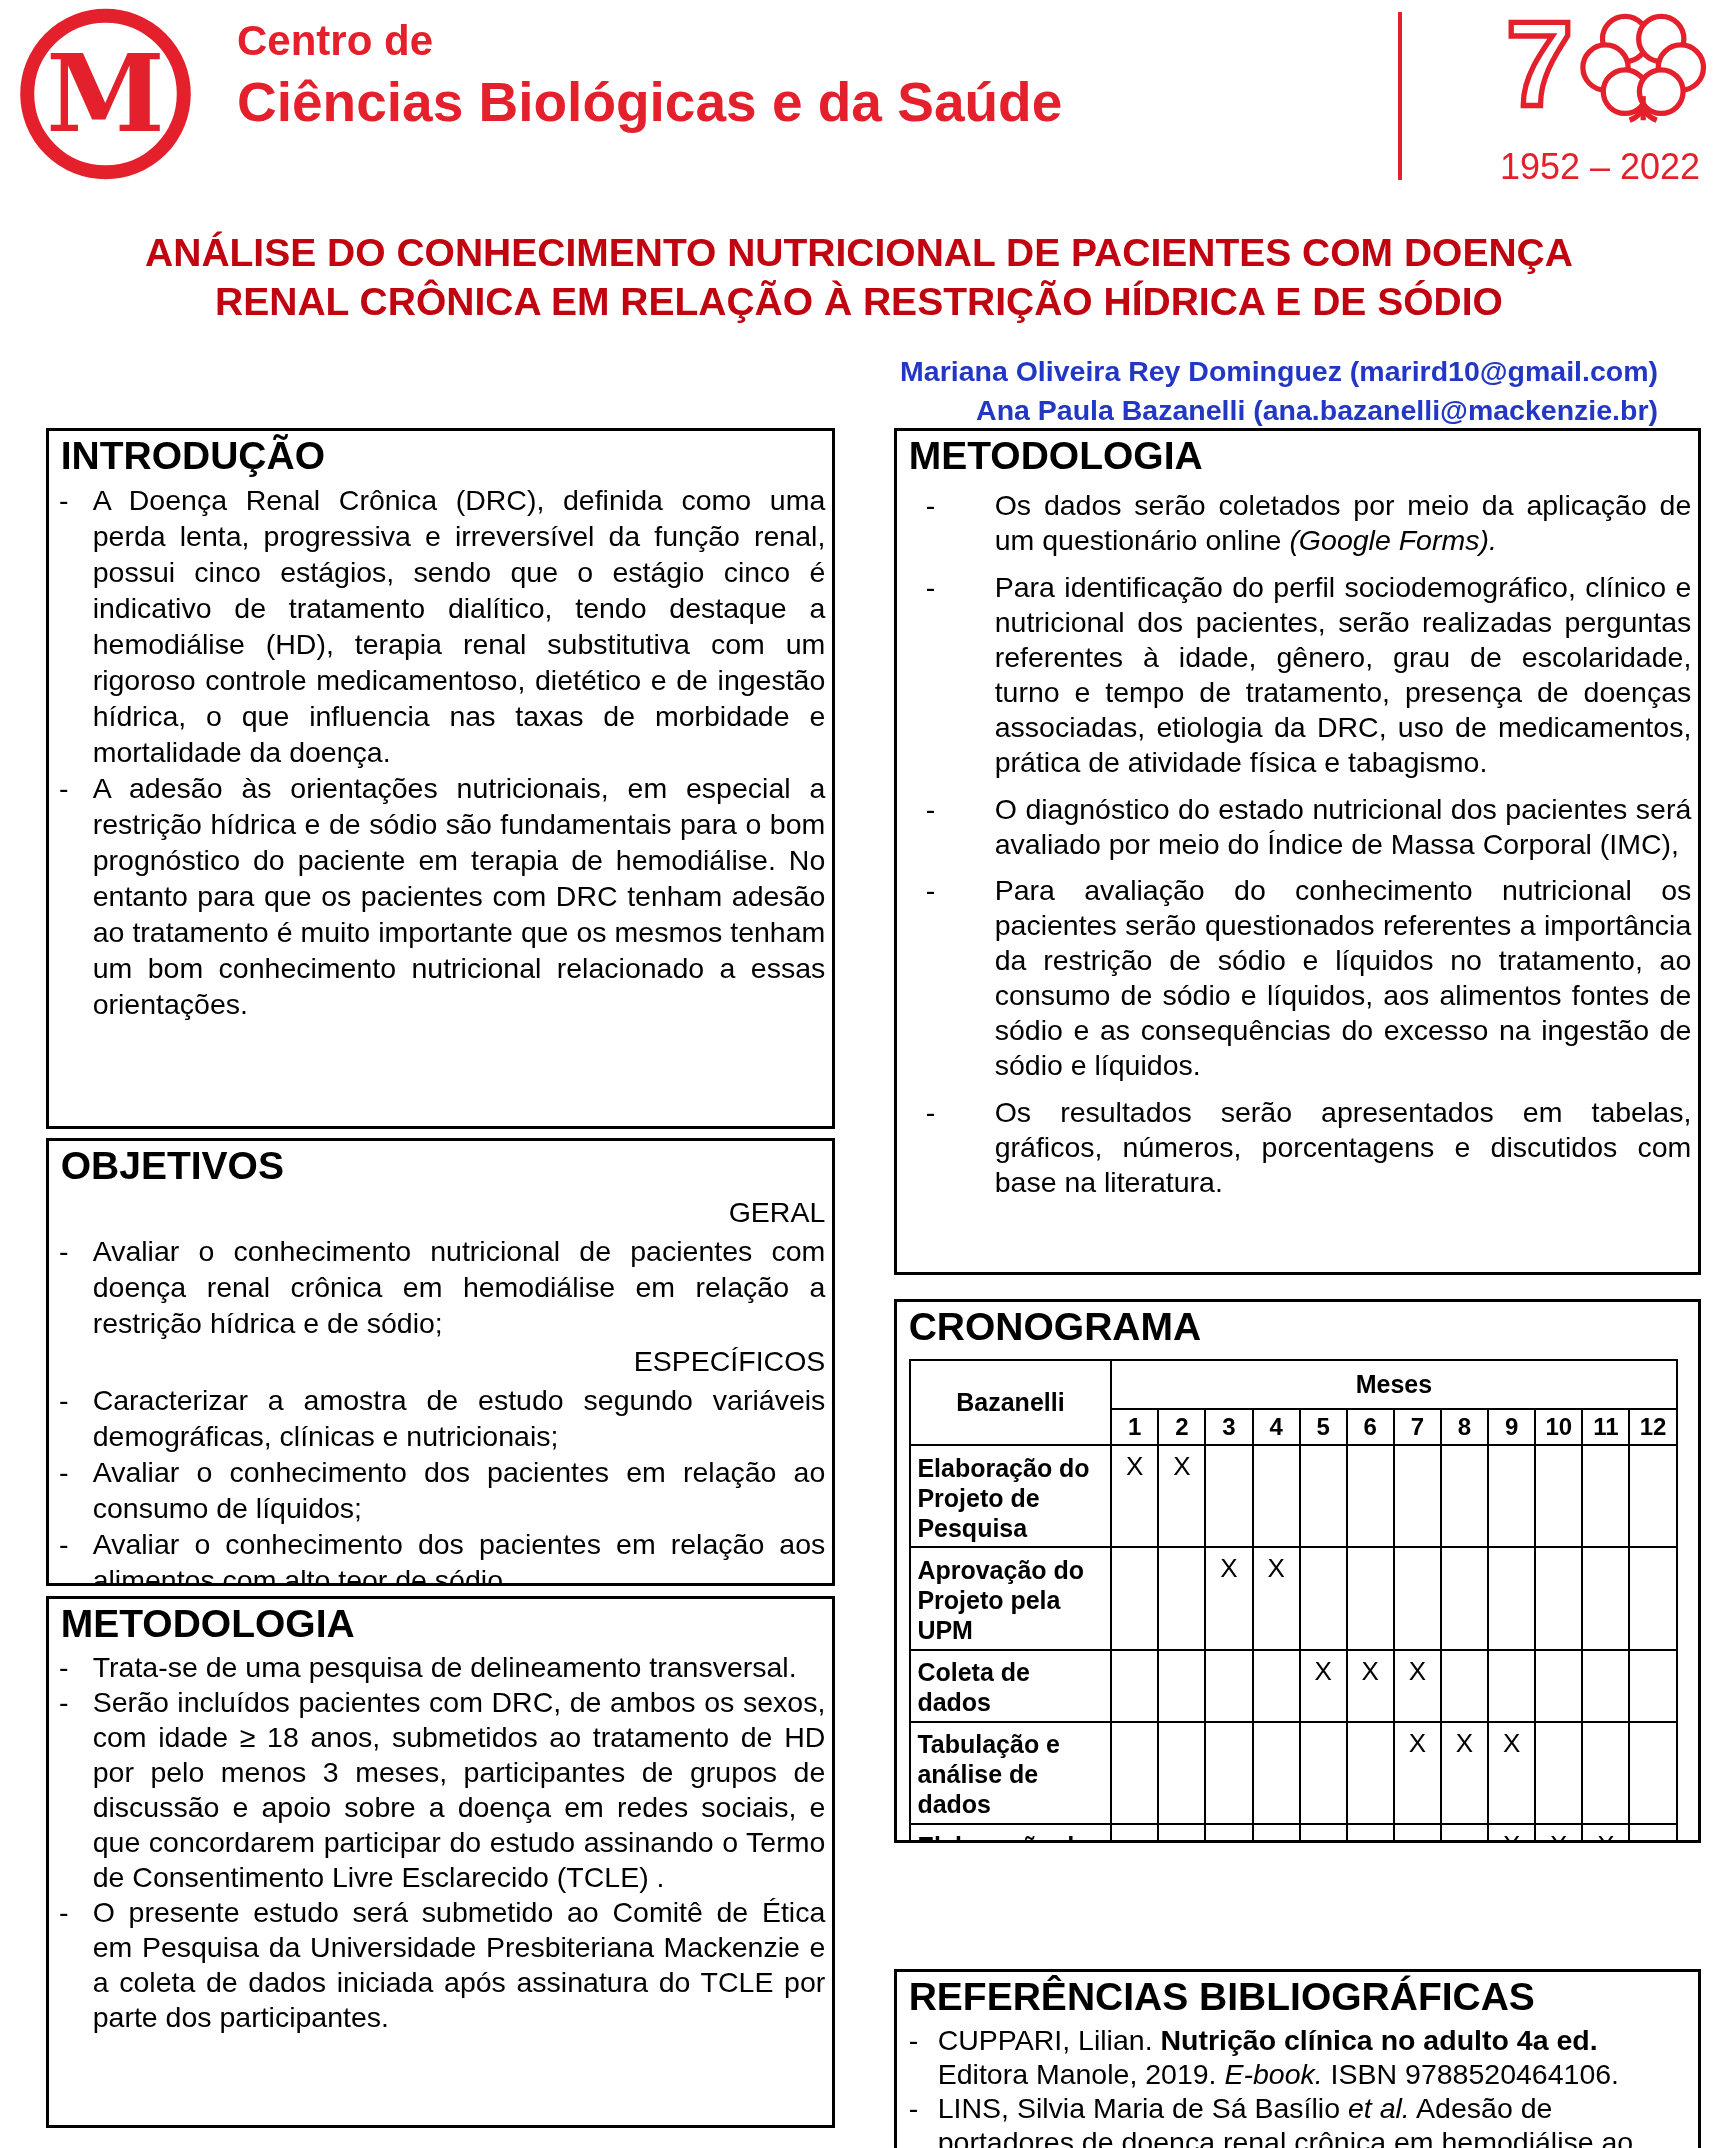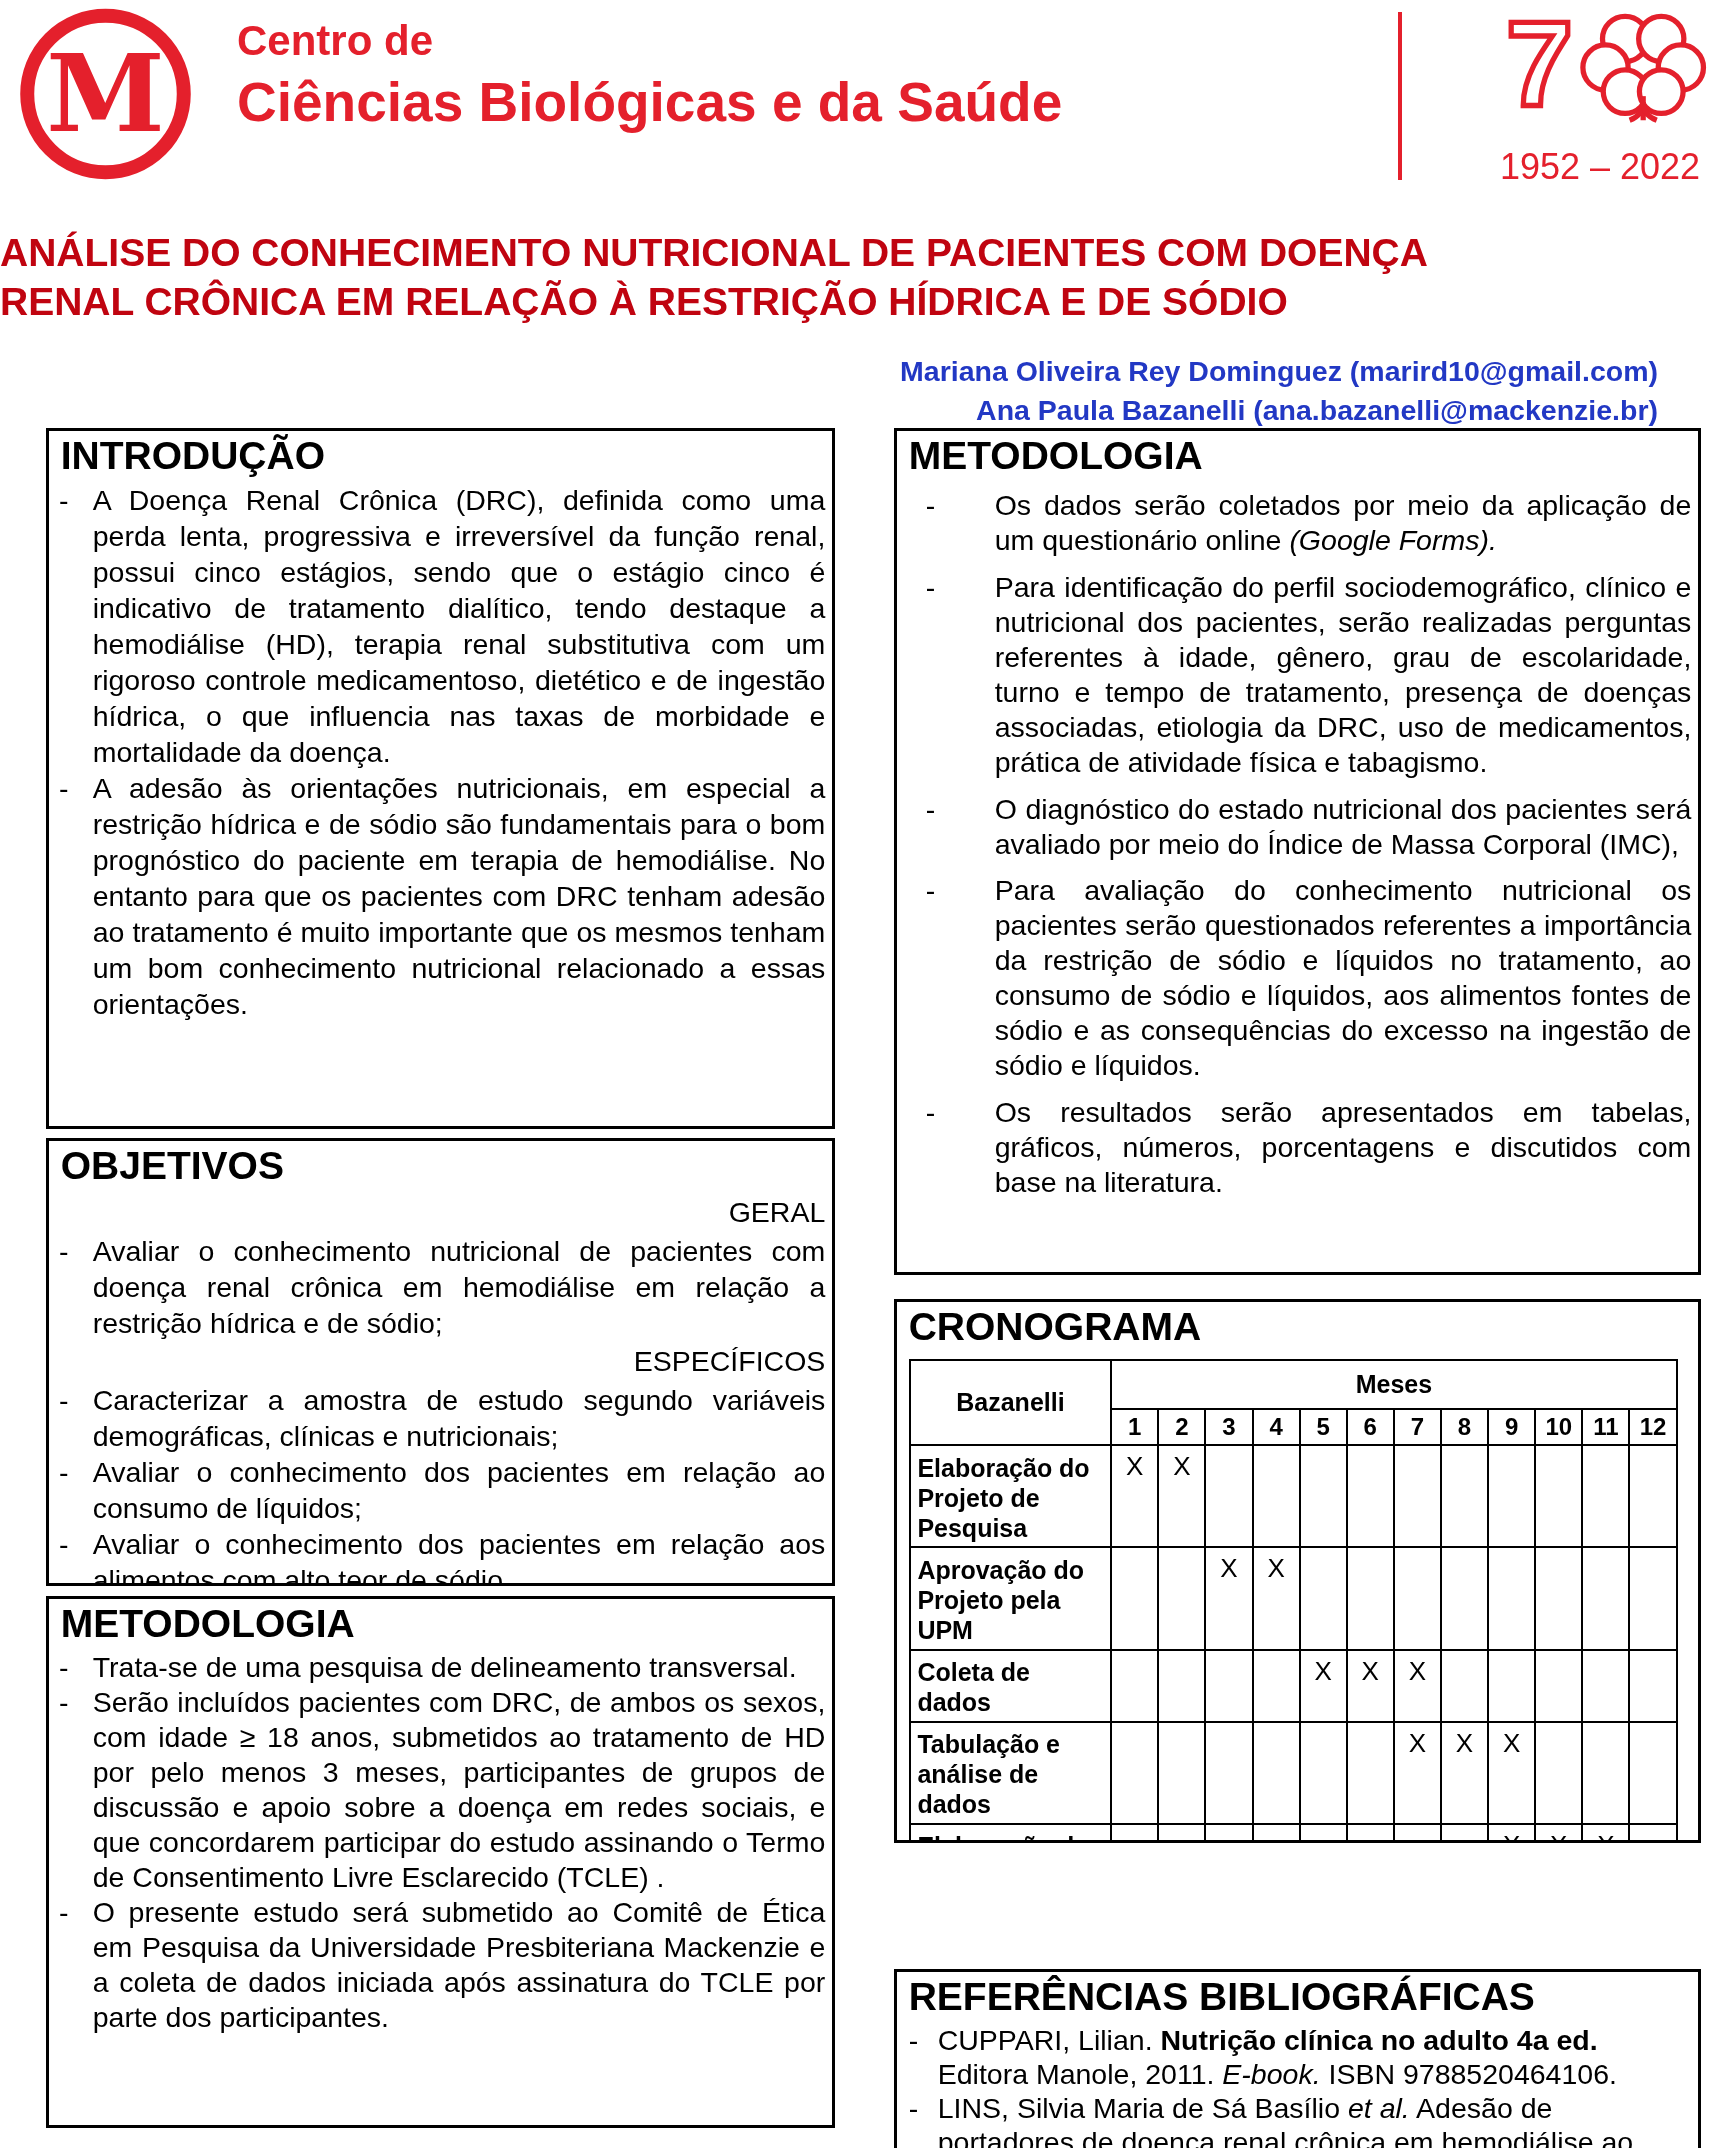--- a/index.html
+++ b/index.html
@@ -10,21 +10,21 @@
   
   .m-logo{position:absolute;left:18.5px;top:5px;width:173px;height:178px;}
   .header-text{position:absolute;left:237px;top:13.4px;color:var(--brand-red,#E4202C);font-weight:bold;}
   .header-text .l1{font-size:42px;line-height:55px;}
   .header-text .l2{font-size:55px;line-height:69px;}
   .header-divider{position:absolute;left:1398px;top:11.7px;width:4.2px;height:168px;background:var(--brand-red,#E4202C);}
   .logo70{position:absolute;left:1500px;top:3.4px;width:211px;height:126px;}
   .years{position:absolute;left:1489px;top:146px;width:222px;text-align:center;
          color:var(--brand-red,#E4202C);font-size:36px;font-weight:normal;}
   
-  .title{position:absolute;left:0;top:228px;width:100%;text-align:left;
+  .title{position:absolute;left:0;top:228px;width:100%;text-align:center;
          color:var(--title-red,#C00410);font-weight:bold;font-size:39px;line-height:49px;}
   .authors{position:absolute;top:352px;right:60px;text-align:right;
            color:var(--author-blue,#2238C4);font-weight:bold;font-size:28.5px;line-height:39px;}
   
   .box{position:absolute;border:3.4px solid #000;box-sizing:border-box;background:#fff;
        padding:1.7px 6.7px 1.7px 6.7px;overflow:hidden;}
   .box h2{font-size:39px;font-weight:bold;margin:1.7px 0 3.4px 5px;letter-spacing:0;}
   #box-intro   {left:46px;  top:428px; width:789px; height:701px;}
   #box-obj     {left:46px;  top:1138px;width:789px; height:448px;}
   #box-met-l   {left:46px;  top:1596px;width:789px; height:532px;}
@@ -312,21 +312,21 @@
           </tr>
         </tbody>
     </table>
   </div>
 
   <div class="box" id="box-ref">
     <h2>REFERÊNCIAS BIBLIOGRÁFICAS</h2>
     <div class="blist list-ref">
         <div class="bitem">
           <span class="dash">-</span>
-          <span class="btext"><span>CUPPARI, Lilian. </span><span class="run-b">Nutrição clínica no adulto 4a ed.</span><span> Editora Manole, 2011. </span><span class="run-i">E-book.</span><span> ISBN 9788520464106.</span></span>
+          <span class="btext"><span>CUPPARI, Lilian. </span><span class="run-b">Nutrição clínica no adulto 4a ed.</span><span> Editora Manole, 2019. </span><span class="run-i">E-book.</span><span> ISBN 9788520464106.</span></span>
         </div>
         <div class="bitem">
           <span class="dash">-</span>
           <span class="btext"><span>LINS, Silvia Maria de Sá Basílio </span><span class="run-i">et al.</span><span> Adesão de portadores de doença renal crônica em hemodiálise ao tratamento estabelecido. </span><span class="run-b">Acta Paul Enferm.</span><span>, v. 31, n. 1, p. 54-60, 2018.</span></span>
         </div>
       </div>
   </div>
 
 </div>
 

